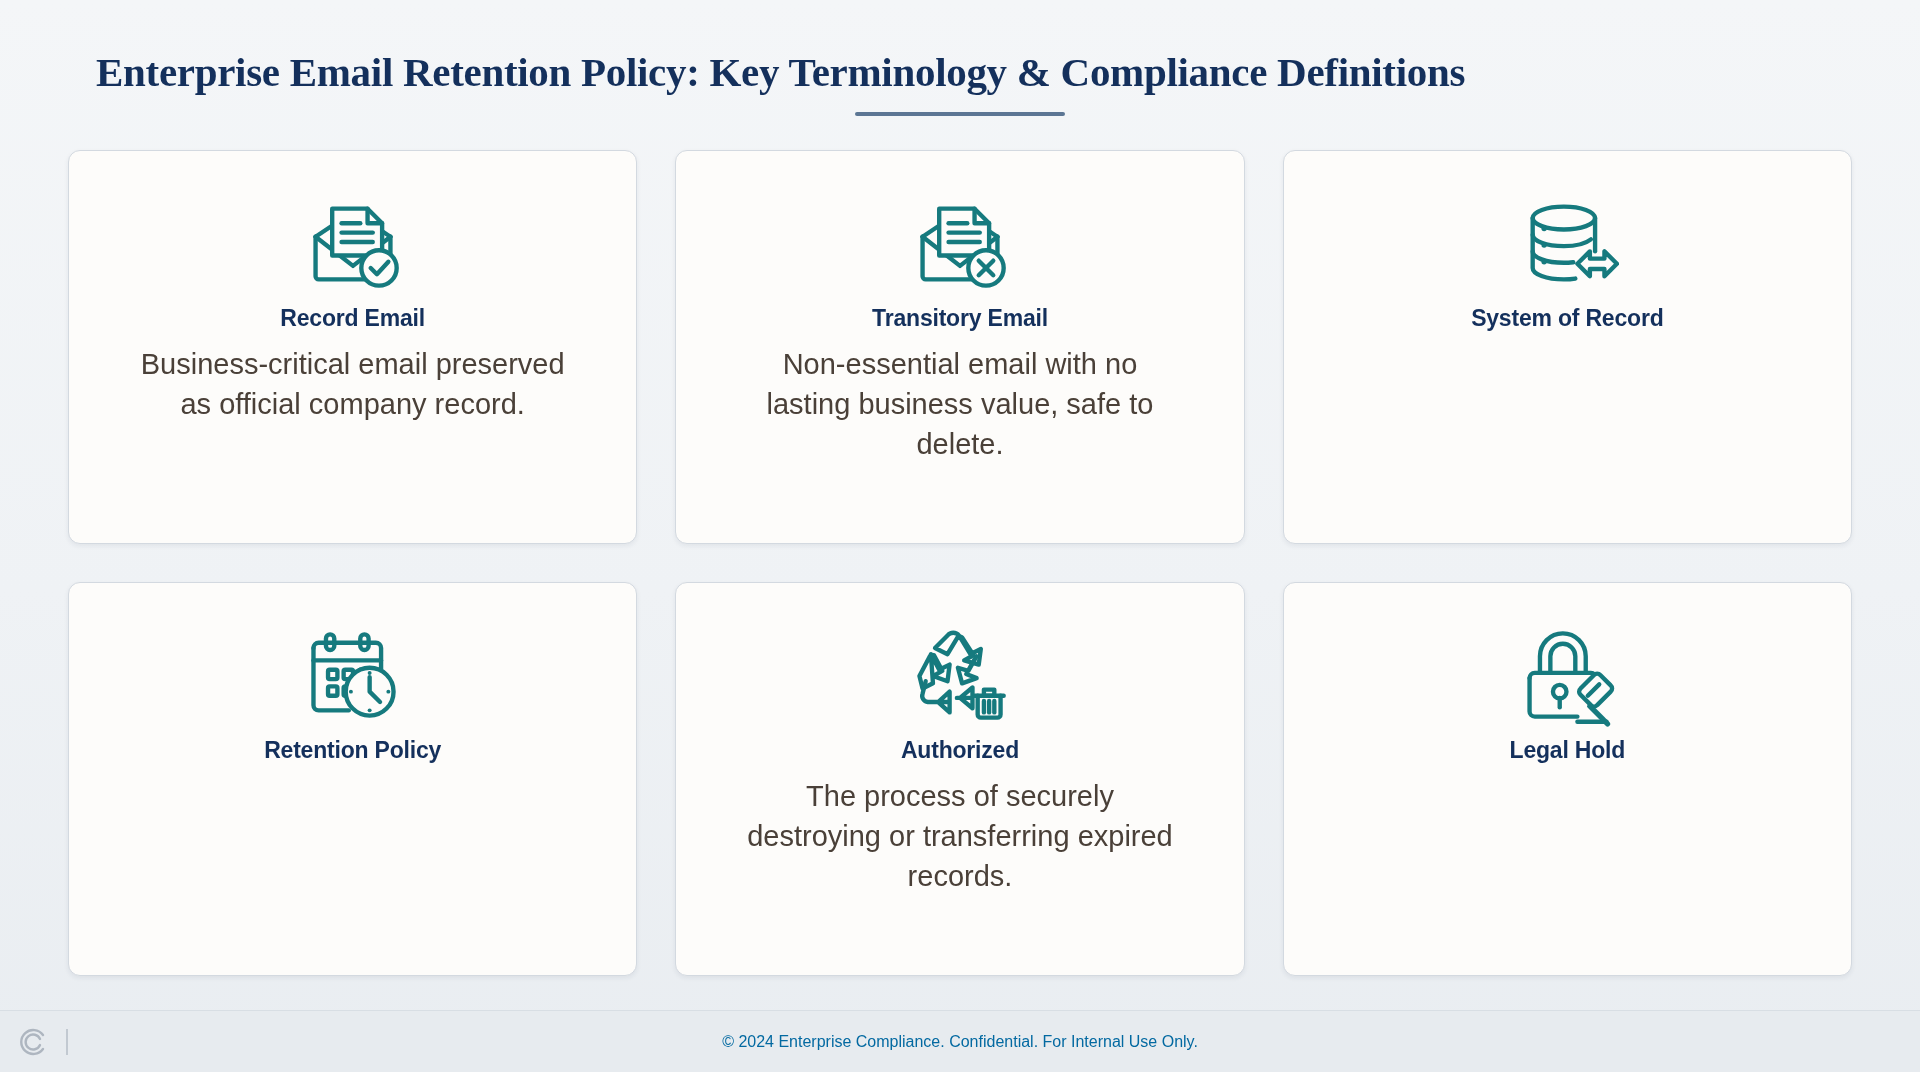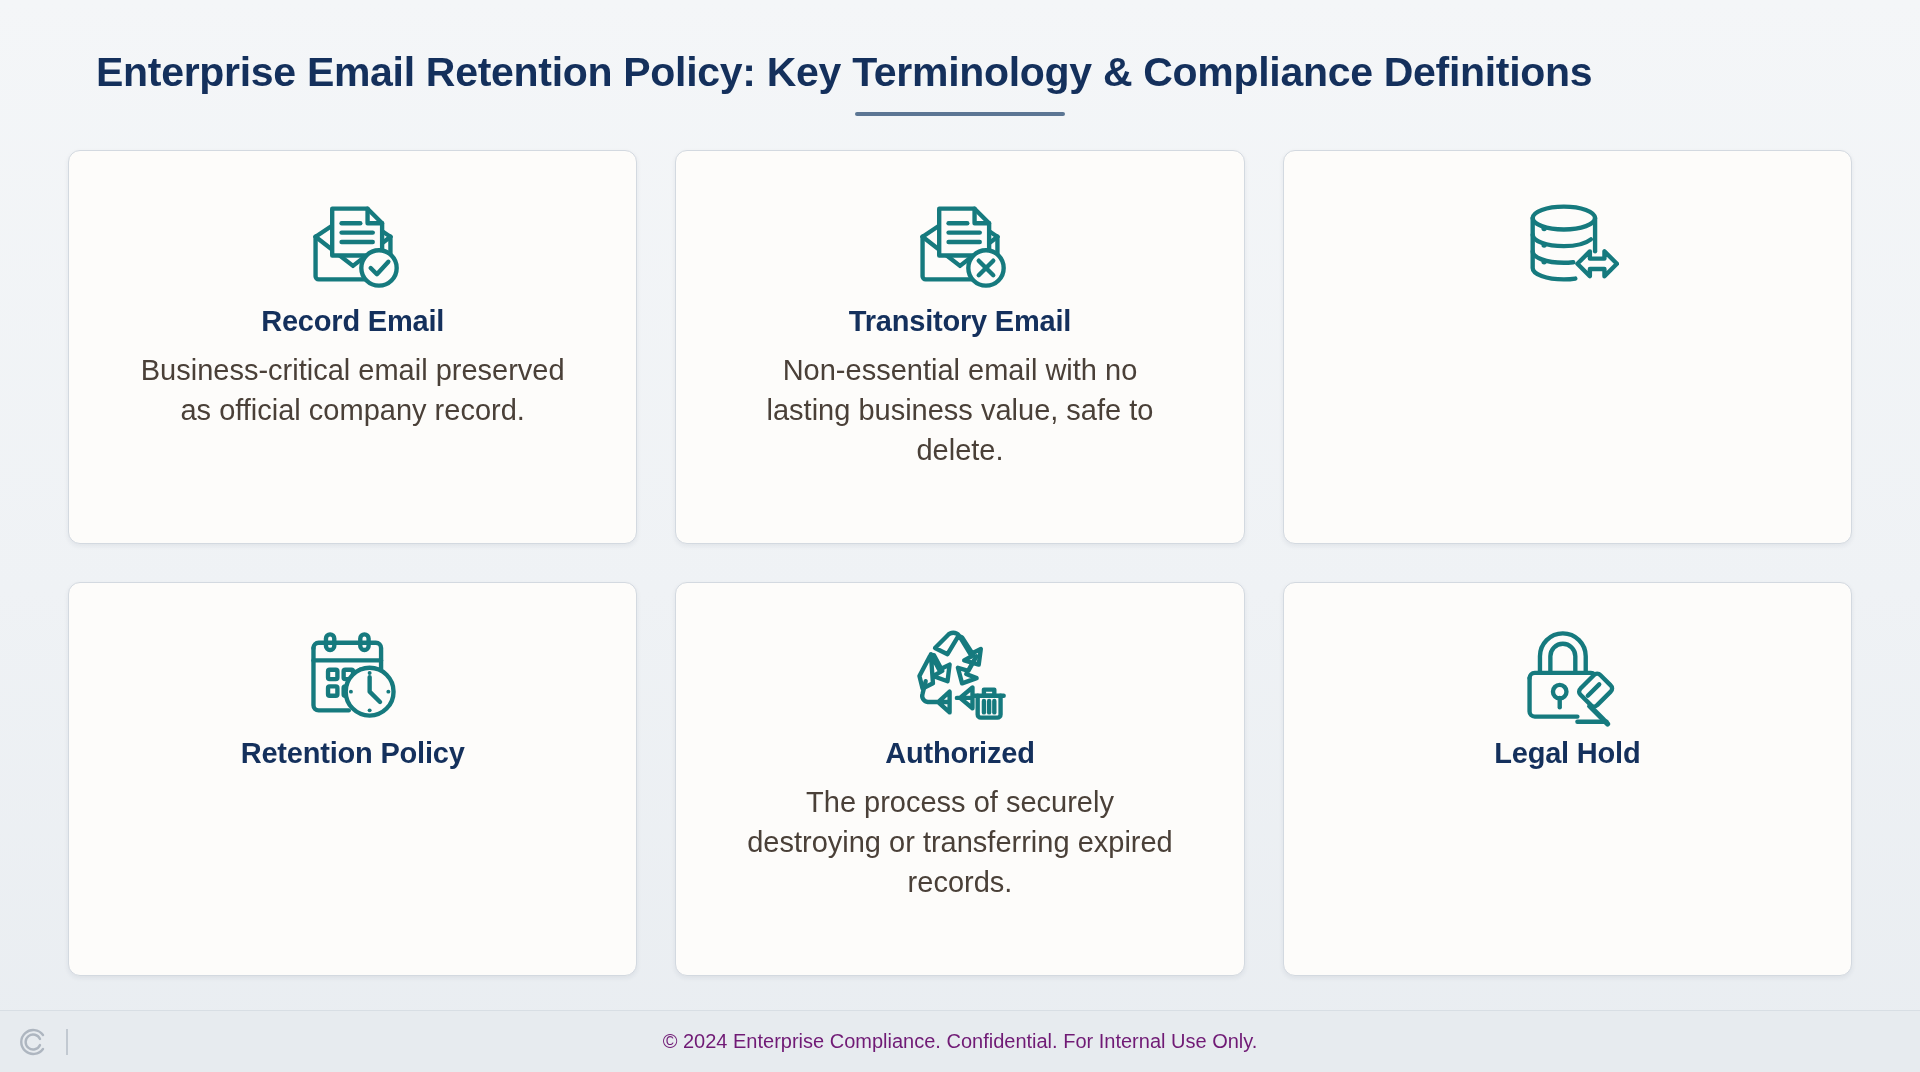--- a/index.html
+++ b/index.html
@@ -32,20 +32,21 @@
   }
 
   .page-title {
     font-size: 41px;
     font-weight: 700;
     color: #14305c;
     letter-spacing: -0.3px;
     padding-left: 96px;
     line-height: 1.18;
     font-stretch: condensed;
+    font-family: Liberation Serif, serif;
   }
 
   .title-accent {
     width: 210px;
     height: 4px;
     background: #5c7694;
     border-radius: 2px;
     margin: 16px auto 0 auto;
   }
 
@@ -79,21 +80,21 @@
     margin-bottom: 6px;
   }
 
   .card-icon svg {
     width: 104px;
     height: 104px;
     display: block;
   }
 
   .card-title {
-    font-size: 29px;
+    font-size: 23px;
     font-weight: 700;
     color: #14305c;
     text-align: center;
     letter-spacing: -0.2px;
     margin-bottom: 12px;
   }
 
   .card-desc {
     font-size: 29px;
     line-height: 1.38;
@@ -108,22 +109,22 @@
     flex: 0 0 62px;
     background: #e7ebef;
     border-top: 1px solid #d8dee4;
     position: relative;
     display: flex;
     align-items: center;
     justify-content: center;
   }
 
   .footer-text {
-    font-size: 20px;
-    color: #701a75;
+    font-size: 16px;
+    color: #0369a1;
   }
 
   .footer-logo {
     position: absolute;
     left: 18px;
     top: 50%;
     transform: translateY(-50%);
     display: flex;
     align-items: center;
     gap: 16px;
@@ -195,20 +196,21 @@
           <path d="M17 26 V74 c0 6 13 11 30 11 c4 0 8 -0.3 11 -0.8"></path>
           <path d="M77 26 V58"></path>
           <path d="M17 42 c0 6 13 11 30 11 c11 0 21 -2.5 26 -6.5"></path>
           <path d="M17 58 c0 6 13 11 30 11 c3 0 6 -0.2 9 -0.5"></path>
           <circle cx="28" cy="36" r="2.6" fill="#167a7e" stroke="none"></circle>
           <circle cx="28" cy="52" r="2.6" fill="#167a7e" stroke="none"></circle>
           <circle cx="28" cy="68" r="2.6" fill="#167a7e" stroke="none"></circle>
           <path d="M72 58 L60 70 L72 82 V75 H86 V82 L98 70 L86 58 V65 H72 Z" fill="#fdfcfa"></path>
         </svg>
       </div>
+      <div class="card-title">System of Record</div>
     </div>
 
     <div class="card">
       <div class="card-icon">
         <svg viewBox="0 0 100 100" fill="none" stroke="#167a7e" stroke-width="4.2" stroke-linecap="round" stroke-linejoin="round">
           <path d="M12 24 a5 5 0 0 1 5 -5 H72 a5 5 0 0 1 5 5 V62"></path>
           <path d="M12 24 V79 a5 5 0 0 0 5 5 H46"></path>
           <path d="M12 36 H77"></path>
           <rect x="24" y="11" width="8" height="15" rx="4"></rect>
           <rect x="57" y="11" width="8" height="15" rx="4"></rect>

